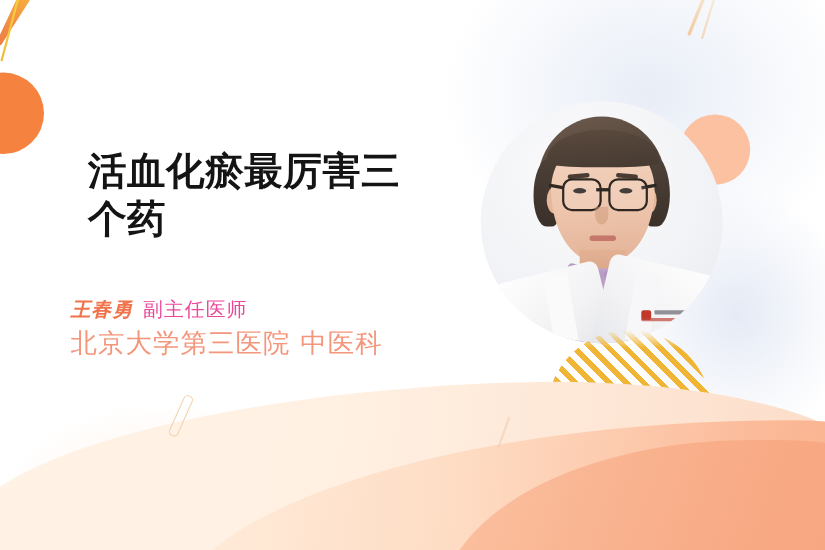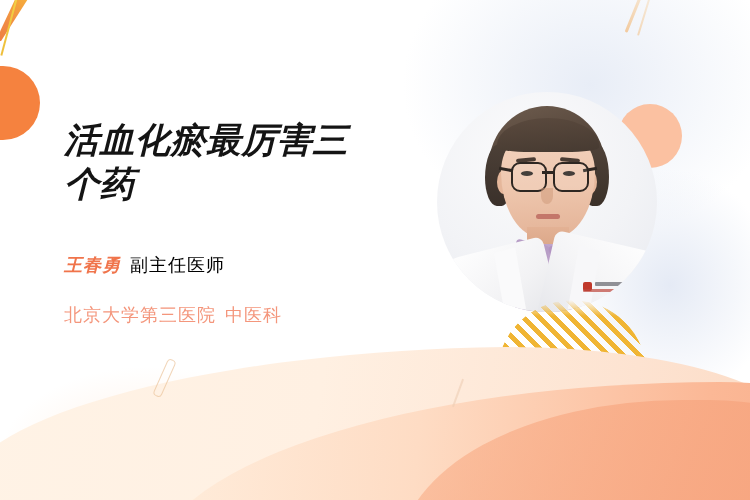--- a/index.html
+++ b/index.html
@@ -205,27 +205,27 @@
   
   .ph-logo-mark{left:146px;top:190px;width:9px;height:9px;background:#c0392b;border-radius:2px;}
   .ph-logo-txt{left:158px;top:190px;width:36px;height:4px;background:rgba(60,60,70,.55);border-radius:1px;}
   .ph-logo-sub{left:146px;top:197px;width:48px;height:3px;background:rgba(190,70,60,.7);border-radius:1px;}
   .ph-pen{left:170px;top:206px;width:7px;height:18px;background:#3a7fd5;border-radius:2px;}
 
   
   #text-col{position:absolute;left:64px;top:118px;width:350px;}
   #title{
     font-size:35px;line-height:1.26;font-weight:700;color:#141414;
-    letter-spacing:.5px;white-space:pre-wrap;margin:0;font-style:italic;
+    letter-spacing:.5px;white-space:pre-wrap;margin:16px;
   }
   #byline{margin-top:46px;}
   .line1{font-size:18px;line-height:1.5;white-space:nowrap;}
-  .line2{font-size:18px;line-height:1.5;white-space:nowrap;margin-top:23px;font-family:Liberation Serif, serif;}
+  .line2{font-size:24px;line-height:1.5;white-space:nowrap;margin-top:0;font-family:Liberation Serif, serif;}
   #doctor-name{font-weight:700;color:#F0744B;letter-spacing:1px;font-style:italic;}
-  #doctor-title{color:#000000;letter-spacing:1px;margin-left:9px;}
+  #doctor-title{color:#ec4899;letter-spacing:1px;margin-left:9px;}
   #hospital{color:#F4967C;letter-spacing:1px;}
   #department{color:#F4967C;letter-spacing:1px;margin-left:9px;}
 </style>
 </head>
 <body>
 
 <div id="card">
 
   <div class="deco" id="wash-blue"></div>
   <div class="deco" id="wash-blue2"></div>

